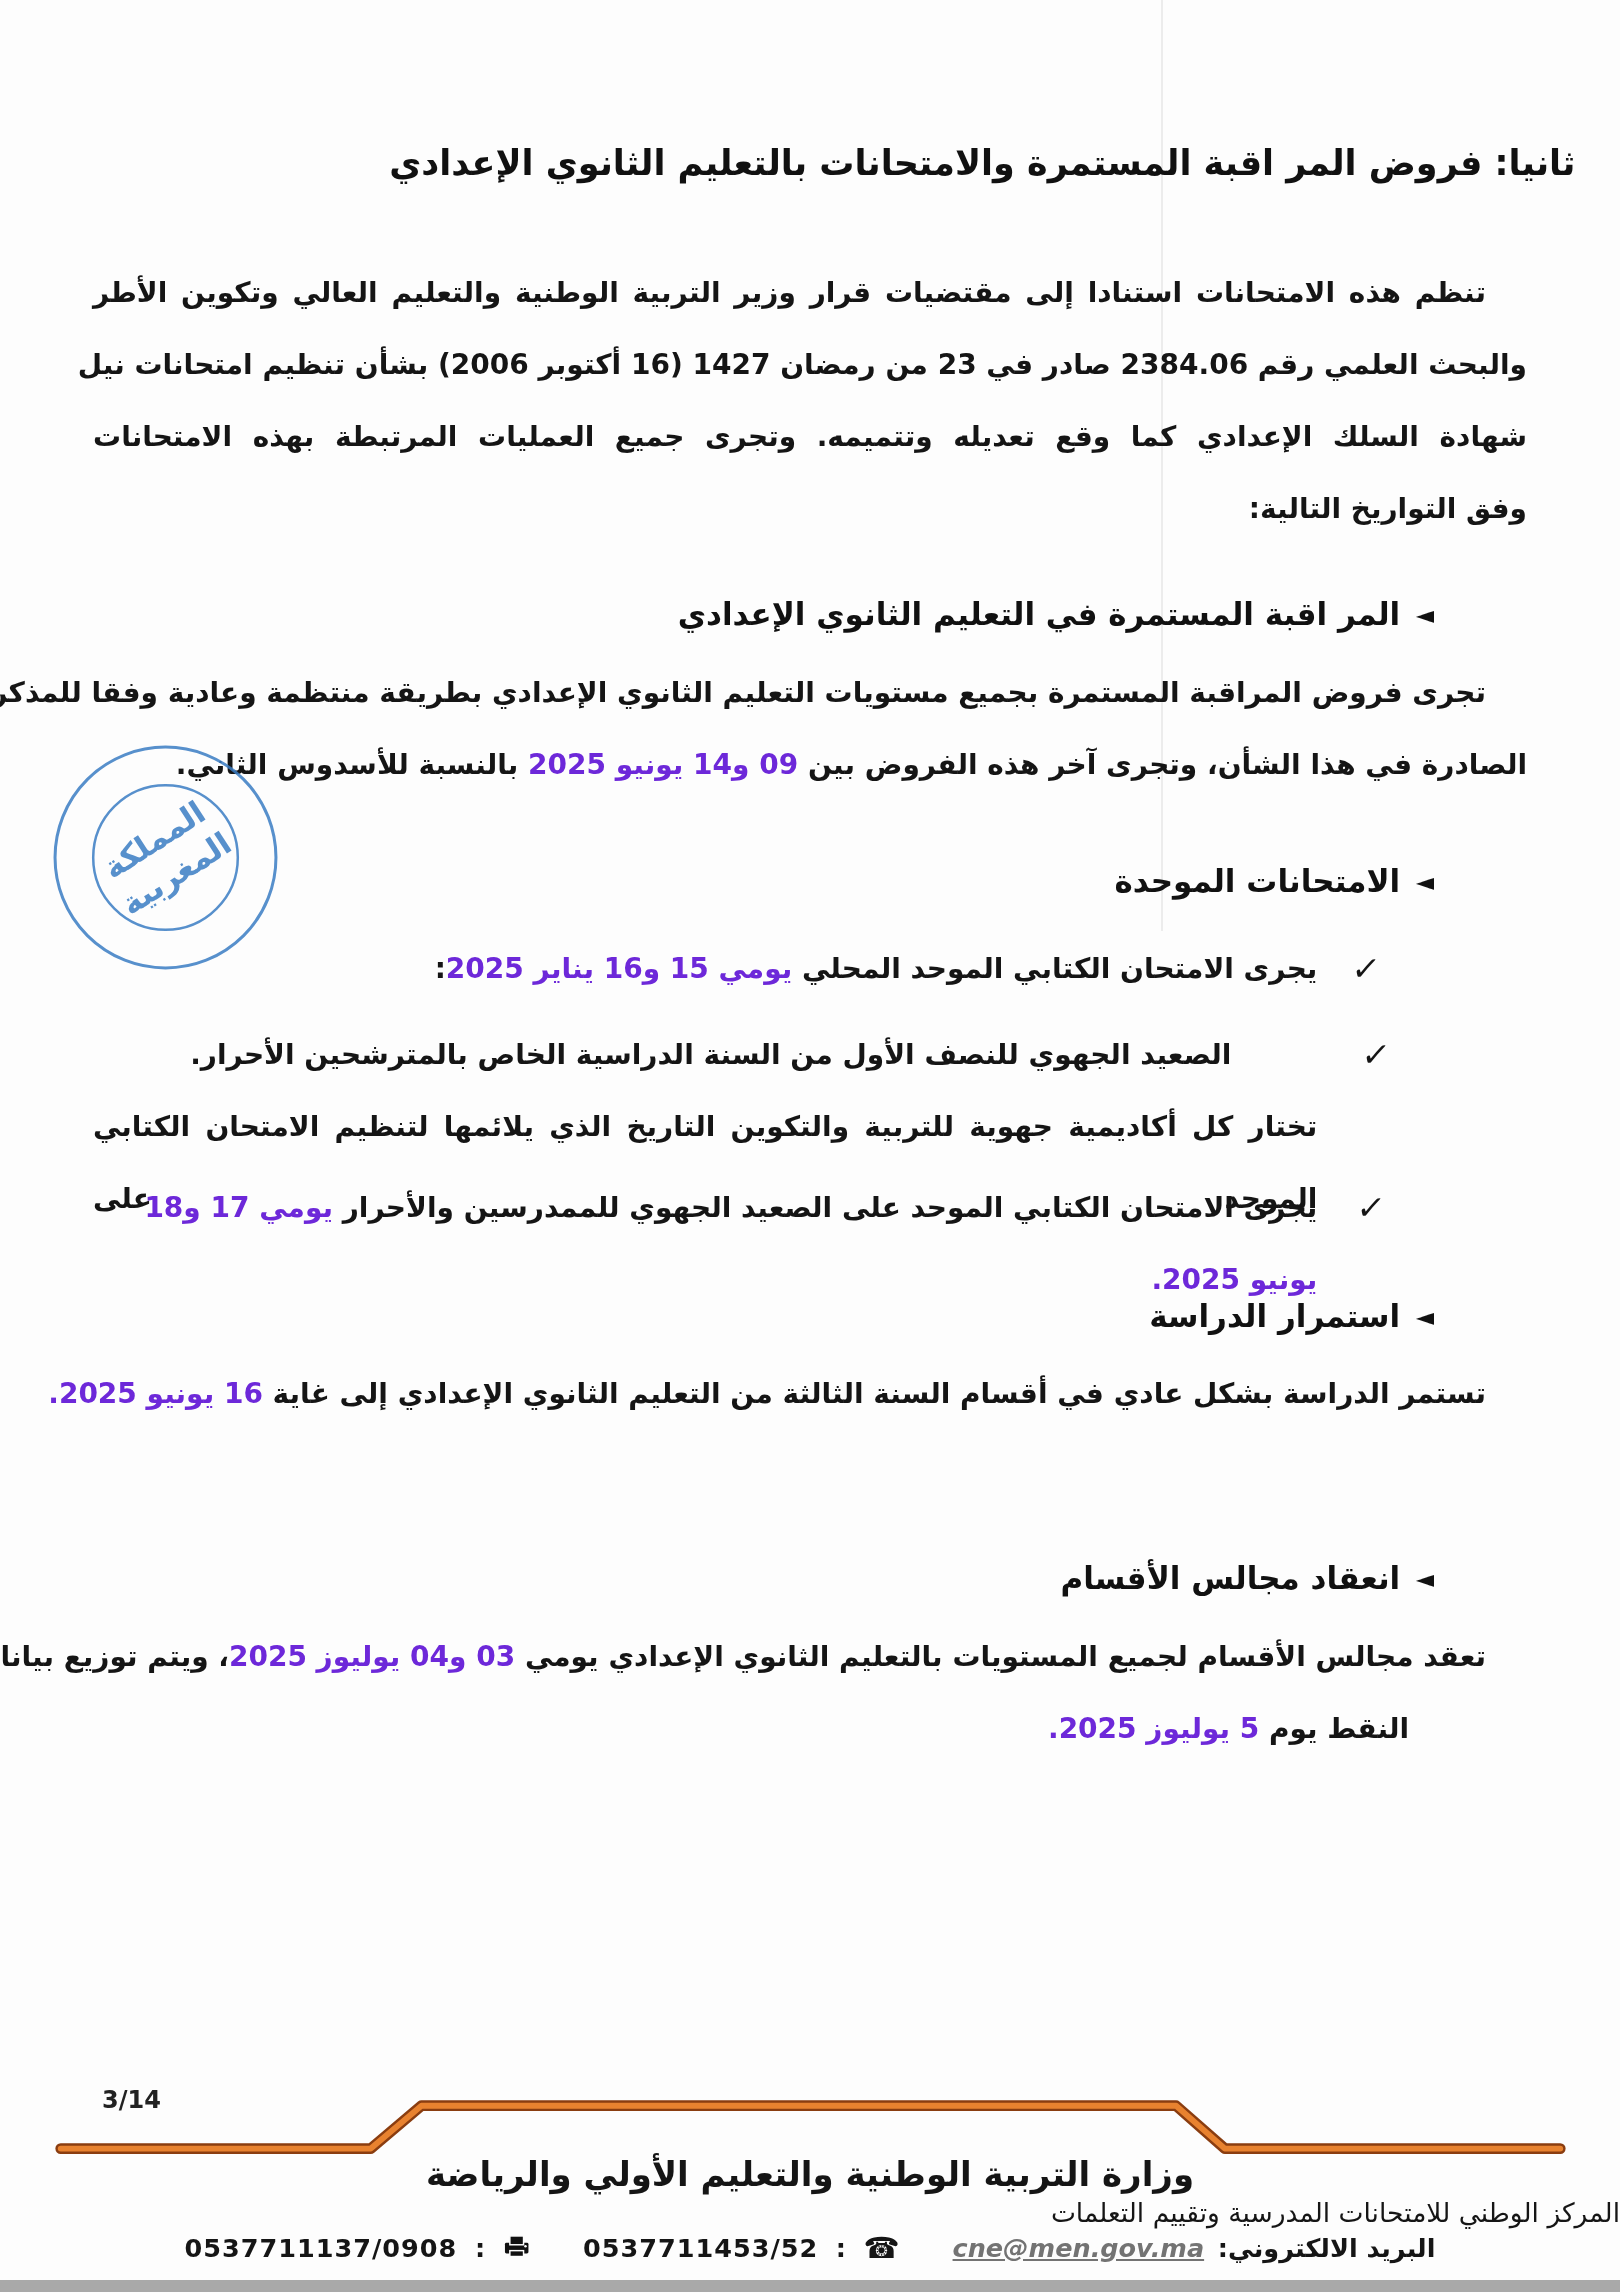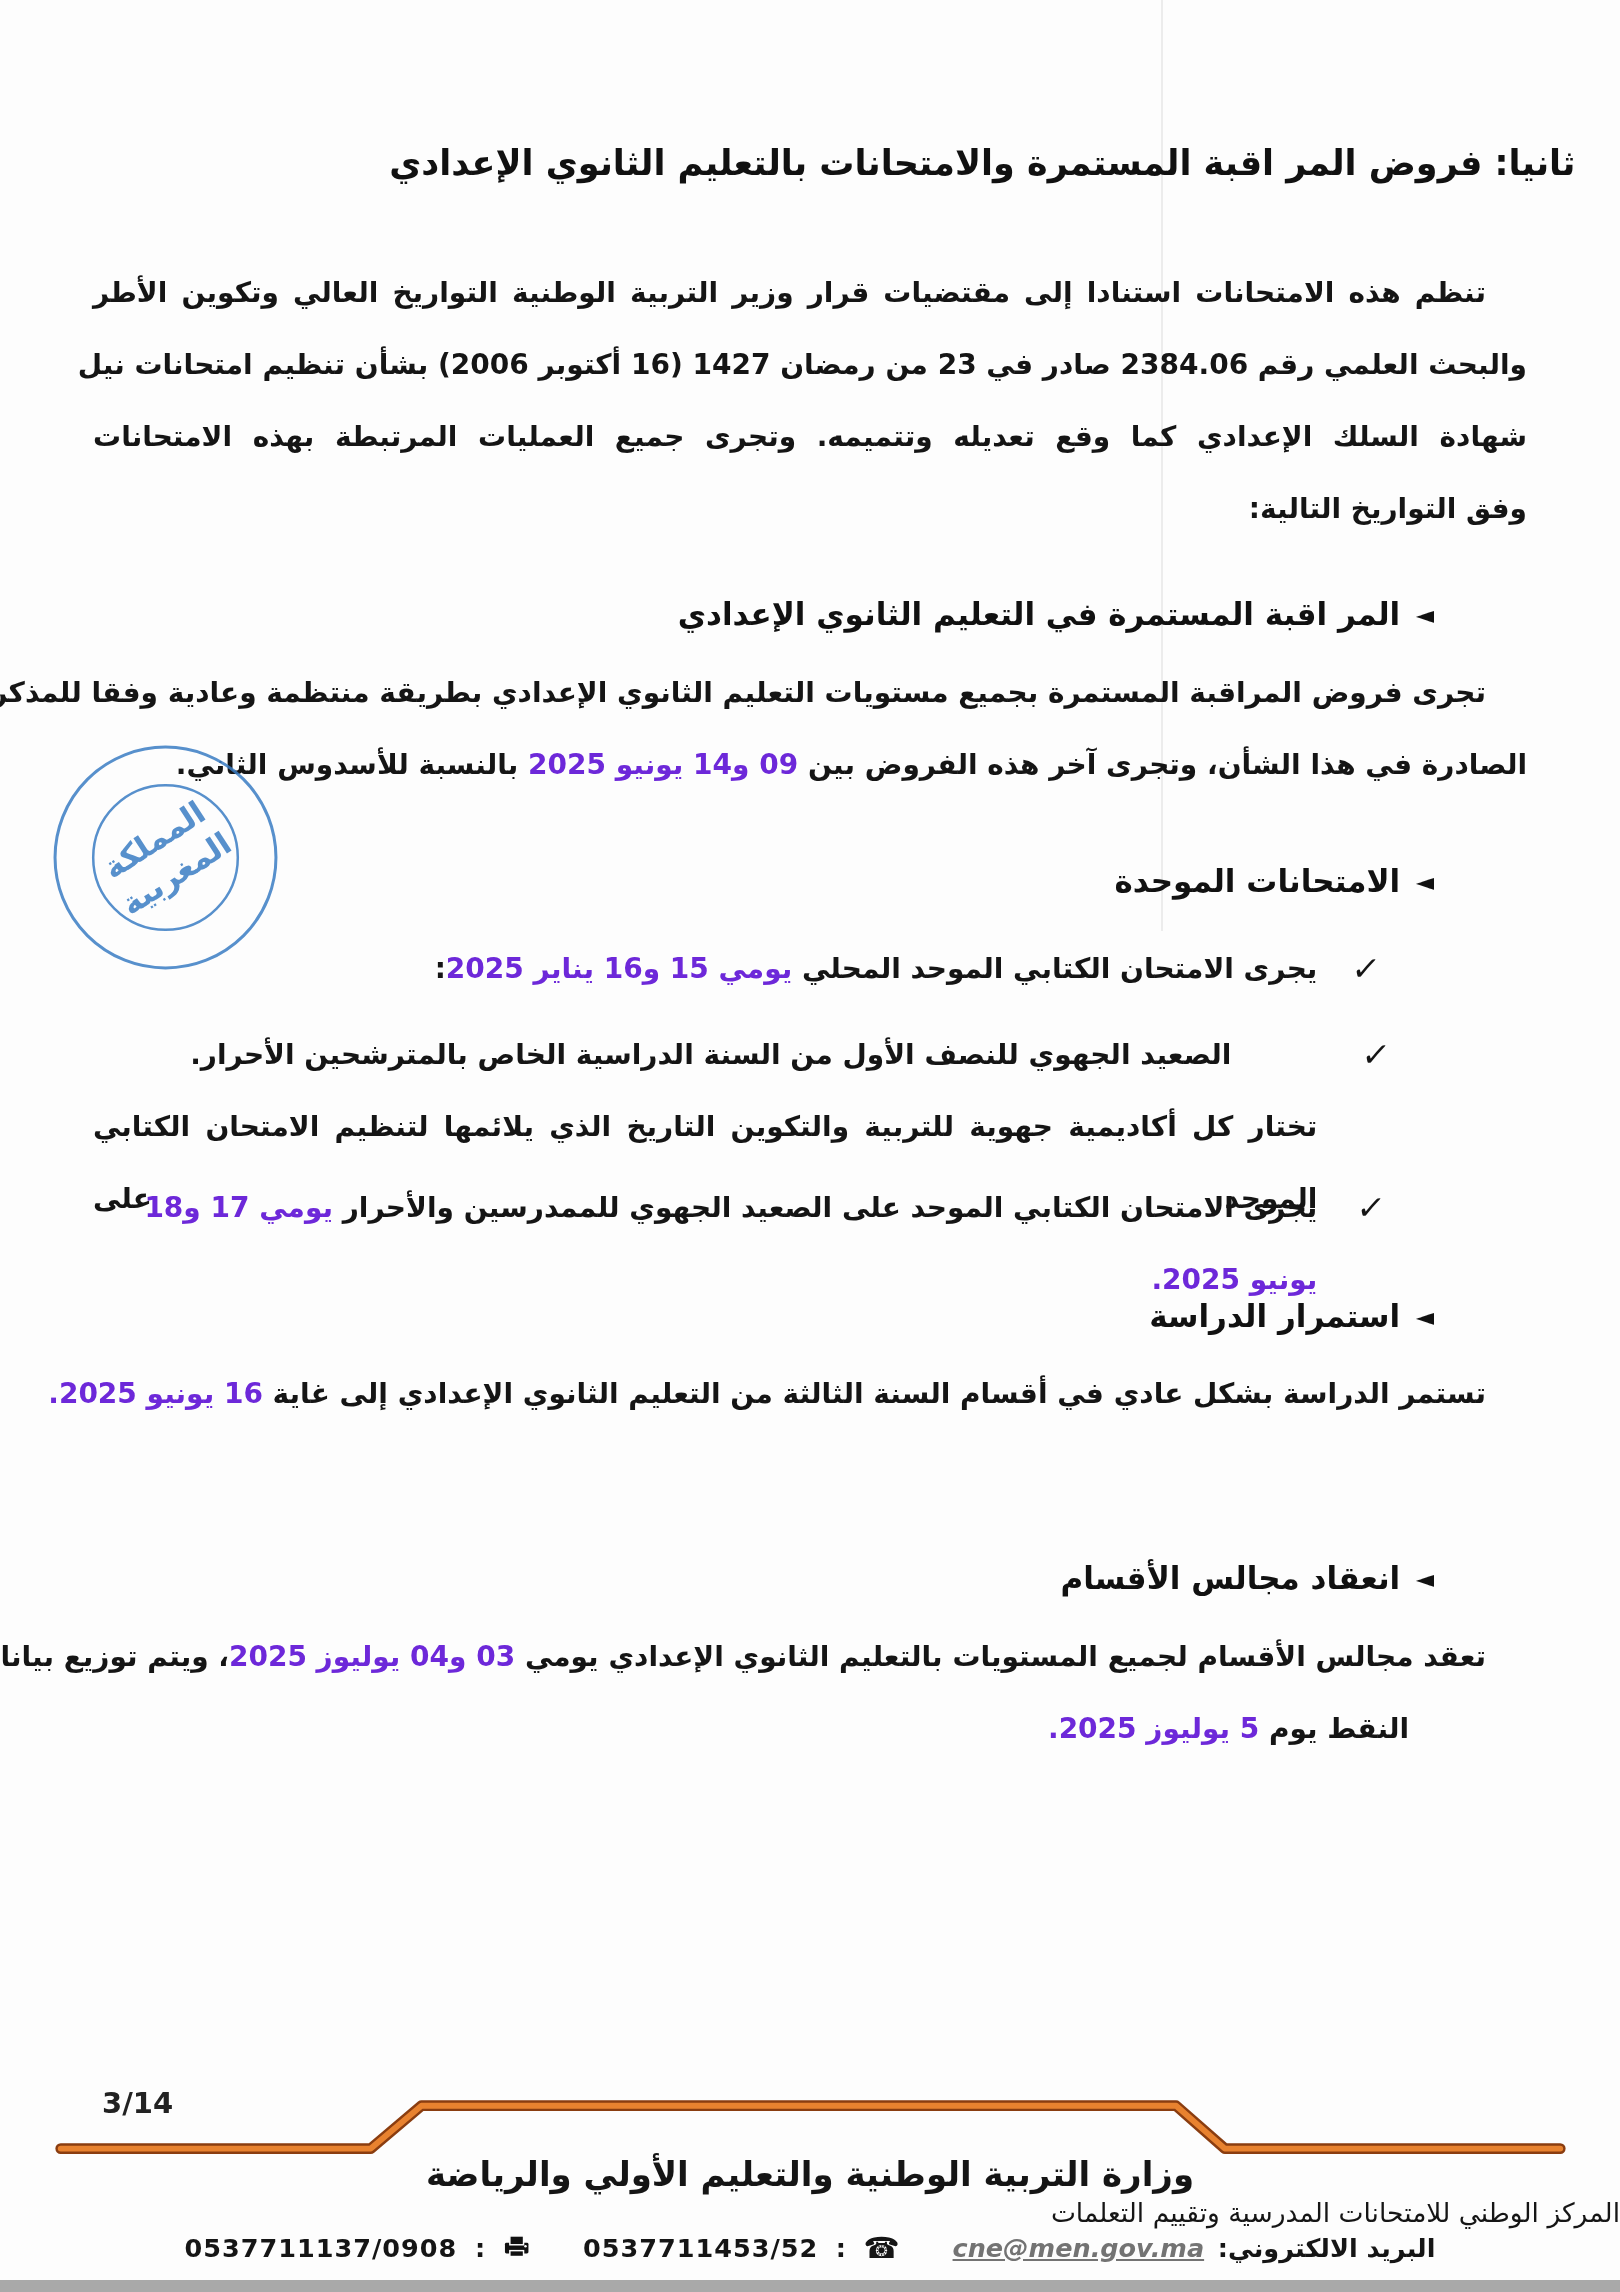--- a/index.html
+++ b/index.html
@@ -37,21 +37,21 @@
   .check-item .line { line-height:72px; }
   .cont { text-align:right; padding-right:86px; }
   .cont2 { text-align:right; padding-right:118px; }
 
   .date { color:#6d28d9; }
 
   .stamp { position:absolute; left:45px; top:737px; width:241px; height:241px; opacity:.85; }
 
   .rule-svg { position:absolute; left:0; top:2094px; }
   .page-num {
-    position:absolute; left:102px; top:2086px; font-size:29px; font-weight:bold;
+    position:absolute; left:102px; top:2086px; font-size:24px; font-weight:bold;
     direction:ltr; color:#222;
   }
   .footer-line1 { position:absolute; top:2154px; left:0; right:0; text-align:center; font-size:34px; font-weight:bold; }
   .footer-line2 { position:absolute; top:2197px; left:0; right:0; text-align:right; font-size:26.5px; font-weight:normal; }
   .contact { position:absolute; top:2233px; left:0; right:0; display:flex; direction:rtl; justify-content:center; align-items:center; gap:13.7px; font-size:25.5px; font-weight:bold; }
   .contact .num { direction:ltr; unicode-bidi:embed; letter-spacing:1px; }
   .contact .email { color:#737373; text-decoration:underline; direction:ltr; unicode-bidi:embed; font-style:italic; }
   .contact .sep { padding:0 3.9px; }
   .contact .phone-glyph { font-size:29px; line-height:1; }
   .contact .fax-svg { display:inline-block; vertical-align:-2.9px; }
@@ -60,21 +60,21 @@
 </head>
 <body>
 
 <div class="page">
 
   <div class="scan-vline"></div>
 
   <div class="doc-title">ثانيا: فروض المر اقبة المستمرة والامتحانات بالتعليم الثانوي الإعدادي</div>
 
   <div class="para" style="top:257px;">
-    <div class="line jl indent">تنظم هذه الامتحانات استنادا إلى مقتضيات قرار وزير التربية الوطنية التواريخ العالي وتكوين الأطر</div>
+    <div class="line jl indent">تنظم هذه الامتحانات استنادا إلى مقتضيات قرار وزير التربية الوطنية والتعليم العالي وتكوين الأطر</div>
     <div class="line jl">والبحث العلمي رقم 2384.06 صادر في 23 من رمضان 1427 (16 أكتوبر 2006) بشأن تنظيم امتحانات نيل</div>
     <div class="line jl">شهادة السلك الإعدادي كما وقع تعديله وتتميمه. وتجرى جميع العمليات المرتبطة بهذه الامتحانات</div>
     <div class="line ra">وفق التواريخ التالية:</div>
   </div>
 
   <div class="heading" style="top:596px;">
     <span class="arrow">◄</span>
     <span>المر اقبة المستمرة في التعليم الثانوي الإعدادي</span>
   </div>
   <div class="para" style="top:657px;">

